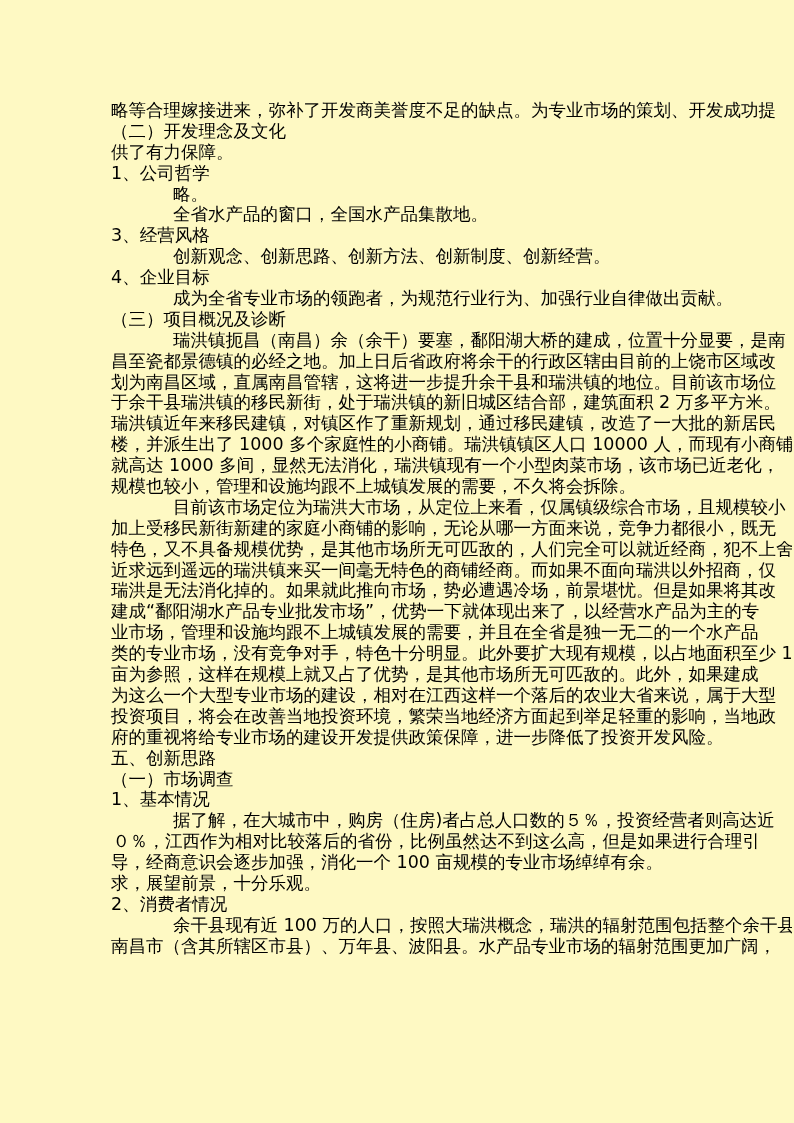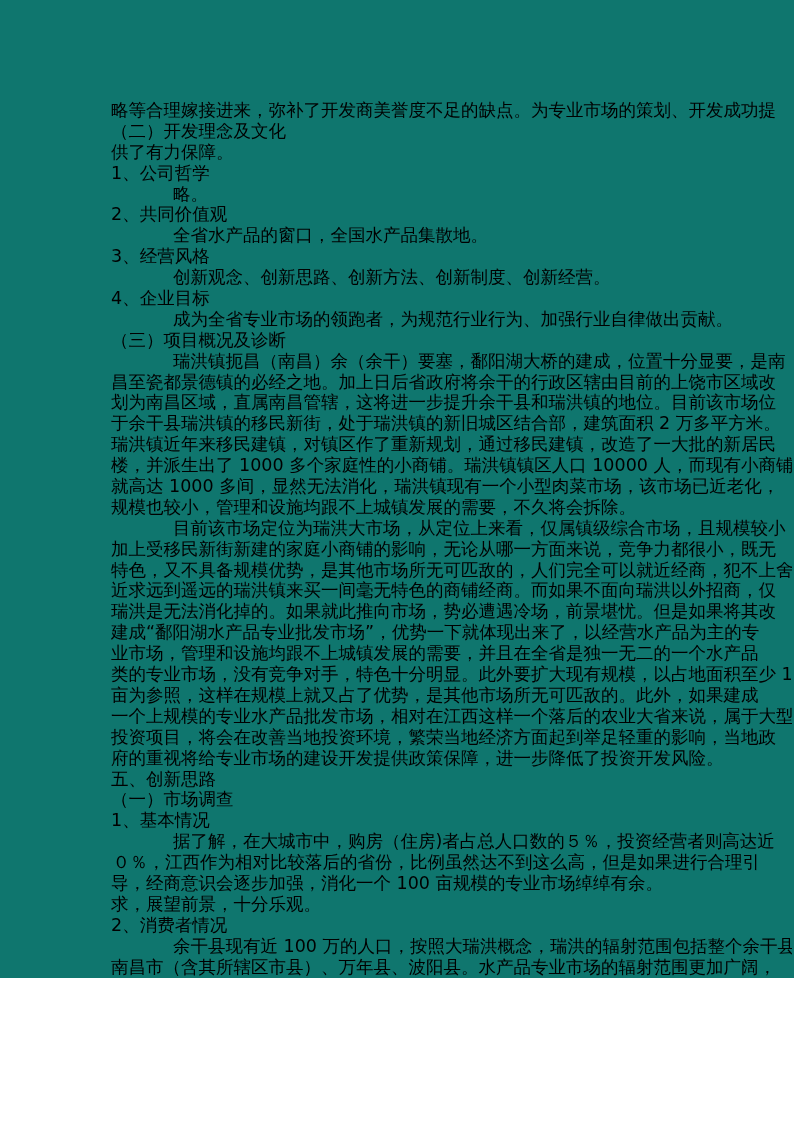--- a/index.html
+++ b/index.html
@@ -3,22 +3,22 @@
 <meta charset="utf-8">
 <style>
   html, body {
     margin: 0;
     padding: 0;
     background: #ffffff;
   }
   .page {
     position: relative;
     width: 794px;
-    height: 978px;
-    background: #0f766e;
+    height: 1123px;
+    background: #fef9c3;
     overflow: hidden;
     font-family: "DejaVu Sans", sans-serif;
   }
   .text-block {
     position: absolute;
     left: 111px;
     top: 100px;
     width: 681px;
     color: #000000;
     font-size: 17.5px;
@@ -40,21 +40,20 @@
 </head>
 <body>
 
 <div class="page">
   <div class="text-block">
       <div class="line normal">略等合理嫁接进来，弥补了开发商美誉度不足的缺点。为专业市场的策划、开发成功提</div>
       <div class="line normal">（二）开发理念及文化</div>
       <div class="line normal">供了有力保障。</div>
       <div class="line normal">1、公司哲学</div>
       <div class="line indent">略。</div>
-      <div class="line normal">2、共同价值观</div>
       <div class="line indent">全省水产品的窗口，全国水产品集散地。</div>
       <div class="line normal">3、经营风格</div>
       <div class="line indent">创新观念、创新思路、创新方法、创新制度、创新经营。</div>
       <div class="line normal">4、企业目标</div>
       <div class="line indent">成为全省专业市场的领跑者，为规范行业行为、加强行业自律做出贡献。</div>
       <div class="line normal">（三）项目概况及诊断</div>
       <div class="line indent">瑞洪镇扼昌（南昌）余（余干）要塞，鄱阳湖大桥的建成，位置十分显要，是南</div>
       <div class="line normal">昌至瓷都景德镇的必经之地。加上日后省政府将余干的行政区辖由目前的上饶市区域改</div>
       <div class="line normal">划为南昌区域，直属南昌管辖，这将进一步提升余干县和瑞洪镇的地位。目前该市场位</div>
       <div class="line normal">于余干县瑞洪镇的移民新街，处于瑞洪镇的新旧城区结合部，建筑面积 2 万多平方米。</div>
@@ -64,21 +63,21 @@
       <div class="line normal">规模也较小，管理和设施均跟不上城镇发展的需要，不久将会拆除。</div>
       <div class="line indent">目前该市场定位为瑞洪大市场，从定位上来看，仅属镇级综合市场，且规模较小</div>
       <div class="line normal">加上受移民新街新建的家庭小商铺的影响，无论从哪一方面来说，竞争力都很小，既无</div>
       <div class="line normal">特色，又不具备规模优势，是其他市场所无可匹敌的，人们完全可以就近经商，犯不上舍</div>
       <div class="line normal">近求远到遥远的瑞洪镇来买一间毫无特色的商铺经商。而如果不面向瑞洪以外招商，仅</div>
       <div class="line normal">瑞洪是无法消化掉的。如果就此推向市场，势必遭遇冷场，前景堪忧。但是如果将其改</div>
       <div class="line normal">建成“鄱阳湖水产品专业批发市场”，优势一下就体现出来了，以经营水产品为主的专</div>
       <div class="line normal">业市场，管理和设施均跟不上城镇发展的需要，并且在全省是独一无二的一个水产品</div>
       <div class="line normal">类的专业市场，没有竞争对手，特色十分明显。此外要扩大现有规模，以占地面积至少 100</div>
       <div class="line normal">亩为参照，这样在规模上就又占了优势，是其他市场所无可匹敌的。此外，如果建成</div>
-      <div class="line normal">一个上规模的专业水产品批发市场，相对在江西这样一个落后的农业大省来说，属于大型</div>
+      <div class="line normal">为这么一个大型专业市场的建设，相对在江西这样一个落后的农业大省来说，属于大型</div>
       <div class="line normal">投资项目，将会在改善当地投资环境，繁荣当地经济方面起到举足轻重的影响，当地政</div>
       <div class="line normal">府的重视将给专业市场的建设开发提供政策保障，进一步降低了投资开发风险。</div>
       <div class="line normal">五、创新思路</div>
       <div class="line normal">（一）市场调查</div>
       <div class="line normal">1、基本情况</div>
       <div class="line indent">据了解，在大城市中，购房（住房)者占总人口数的５％，投资经营者则高达近</div>
       <div class="line outdent">３０％，江西作为相对比较落后的省份，比例虽然达不到这么高，但是如果进行合理引</div>
       <div class="line normal">导，经商意识会逐步加强，消化一个 100 亩规模的专业市场绰绰有余。</div>
       <div class="line normal">求，展望前景，十分乐观。</div>
       <div class="line normal">2、消费者情况</div>

